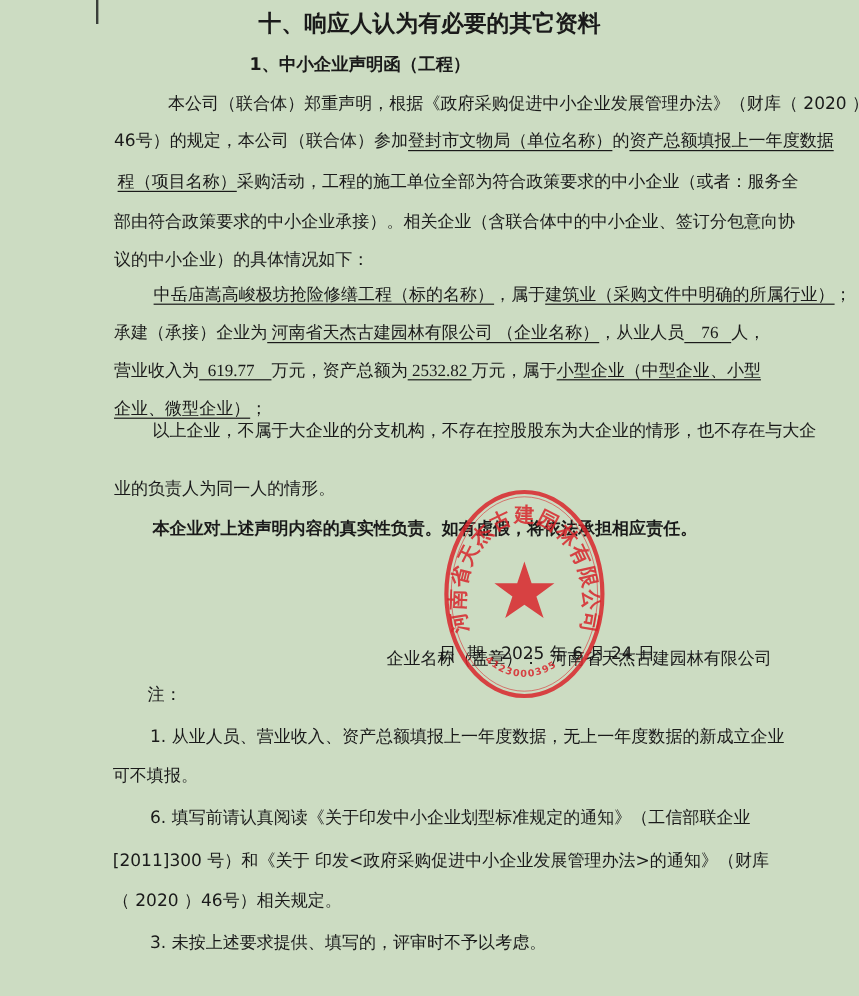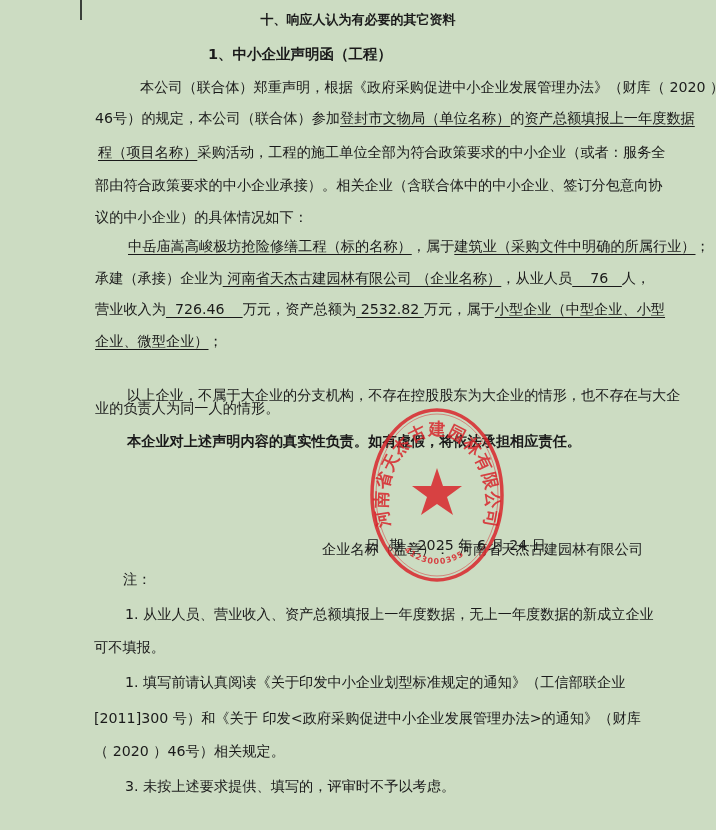--- a/index.html
+++ b/index.html
@@ -10,24 +10,24 @@
     font-family: "DejaVu Sans", sans-serif;
     color: #1a1a1a;
   }
   .margin-line {
     position: absolute; left: 80px; top: 0; width: 2px; height: 20px;
     background: #3a3f3a;
   }
   .line {
     position: absolute; white-space: nowrap; font-size: 14.2px; line-height: 20px;
   }
-  .u { text-decoration: underline; text-underline-offset: 3px; }
+  .u { text-decoration: underline; text-underline-offset: 3px; font-family: Liberation Serif, serif; }
   .title {
     position: absolute; top: 8px; left: 0; width: 716px; text-align: center;
-    font-size: 13px; font-weight: bold; line-height: 24px;
+    font-size: 19px; font-weight: bold; line-height: 24px;
   }
   .subtitle {
     position: absolute; top: 44px; left: 0; width: 600px; text-align: center;
     font-size: 14.5px; font-weight: bold; line-height: 20px;
   }
   .stamp {
     position: absolute; left: 368px; top: 406px; width: 138px; height: 178px;
     pointer-events: none;
   }
   .stamp svg { width: 100%; height: 100%; }
@@ -50,27 +50,27 @@
 <div class="line" style="top:175px;left:95px;">部由符合政策要求的中小企业承接）。相关企业（含联合体中的中小企业、签订分包意向协</div>
 <div class="line" style="top:207px;left:95px;">议的中小企业）的具体情况如下：</div>
 
 <div class="line" style="top:236px;left:128px;">
   <span class="u">中岳庙嵩高峻极坊抢险修缮工程（标的名称）</span><span>，属于</span><span class="u">建筑业（采购文件中明确的所属行业）</span><span>；</span>
 </div>
 <div class="line" style="top:268px;left:95px;">
   <span>承建（承接）企业为</span><span class="u"> 河南省天杰古建园林有限公司 （企业名称）</span><span>，从业人员</span><span class="u" style="white-space:pre;">    76   </span><span>人，</span>
 </div>
 <div class="line" style="top:299px;left:95px;">
-  <span>营业收入为</span><span class="u" style="white-space:pre;">  726.46    </span><span>万元，资产总额为</span><span class="u" style="white-space:pre;"> 2532.82 </span><span>万元，属于</span><span class="u">小型企业（中型企业、小型</span>
+  <span>营业收入为</span><span class="u" style="white-space:pre;">  619.77    </span><span>万元，资产总额为</span><span class="u" style="white-space:pre;"> 2532.82 </span><span>万元，属于</span><span class="u">小型企业（中型企业、小型</span>
 </div>
 <div class="line" style="top:331px;left:95px;">
   <span class="u">企业、微型企业）</span><span>；</span>
 </div>
 
-<div class="line" style="top:385px;left:127px;">以上企业，不属于大企业的分支机构，不存在控股股东为大企业的情形，也不存在与大企</div>
+<div class="line" style="top:349px;left:127px;">以上企业，不属于大企业的分支机构，不存在控股股东为大企业的情形，也不存在与大企</div>
 <div class="line" style="top:398px;left:95px;">业的负责人为同一人的情形。</div>
 
 <div class="line" style="top:431px;left:127px;font-weight:bold;">本企业对上述声明内容的真实性负责。如有虚假，将依法承担相应责任。</div>
 
 <div class="line" style="top:499px;left:322px;margin-top:40px;">
   <span>企业名称（盖章）：</span>&nbsp;&nbsp;<span>河南省天杰古建园林有限公司</span>
 </div>
 <div class="line" style="top:535px;left:366px;">
   <span style="white-space:pre;">日  期：</span><span>2025 年 6 月 24 日</span>
 </div>
@@ -89,16 +89,16 @@
     </text>
     <text font-size="8" font-weight="bold" fill="#d8262c" opacity="0.85" font-family="DejaVu Sans, sans-serif" letter-spacing="1">
       <textPath href="#codeArc" startOffset="18%">4123000395</textPath>
     </text>
   </svg>
 </div>
 
 <div class="line" style="top:569px;left:123px;">注：</div>
 <div class="line" style="top:604px;left:125px;">1. 从业人员、营业收入、资产总额填报上一年度数据，无上一年度数据的新成立企业</div>
 <div class="line" style="top:637px;left:94px;">可不填报。</div>
-<div class="line" style="top:672px;left:125px;">1. 填写前请认真阅读《关于印发中小企业划型标准规定的通知》（工信部联企业</div>
+<div class="line" style="top:672px;left:125px;">6. 填写前请认真阅读《关于印发中小企业划型标准规定的通知》（工信部联企业</div>
 <div class="line" style="top:708px;left:94px;">[2011]300 号）和《关于 印发&lt;政府采购促进中小企业发展管理办法&gt;的通知》（财库</div>
 <div class="line" style="top:741px;left:94px;">（ 2020 ）46号）相关规定。</div>
 <div class="line" style="top:776px;left:125px;">3. 未按上述要求提供、填写的，评审时不予以考虑。</div>
 
 </body></html>

